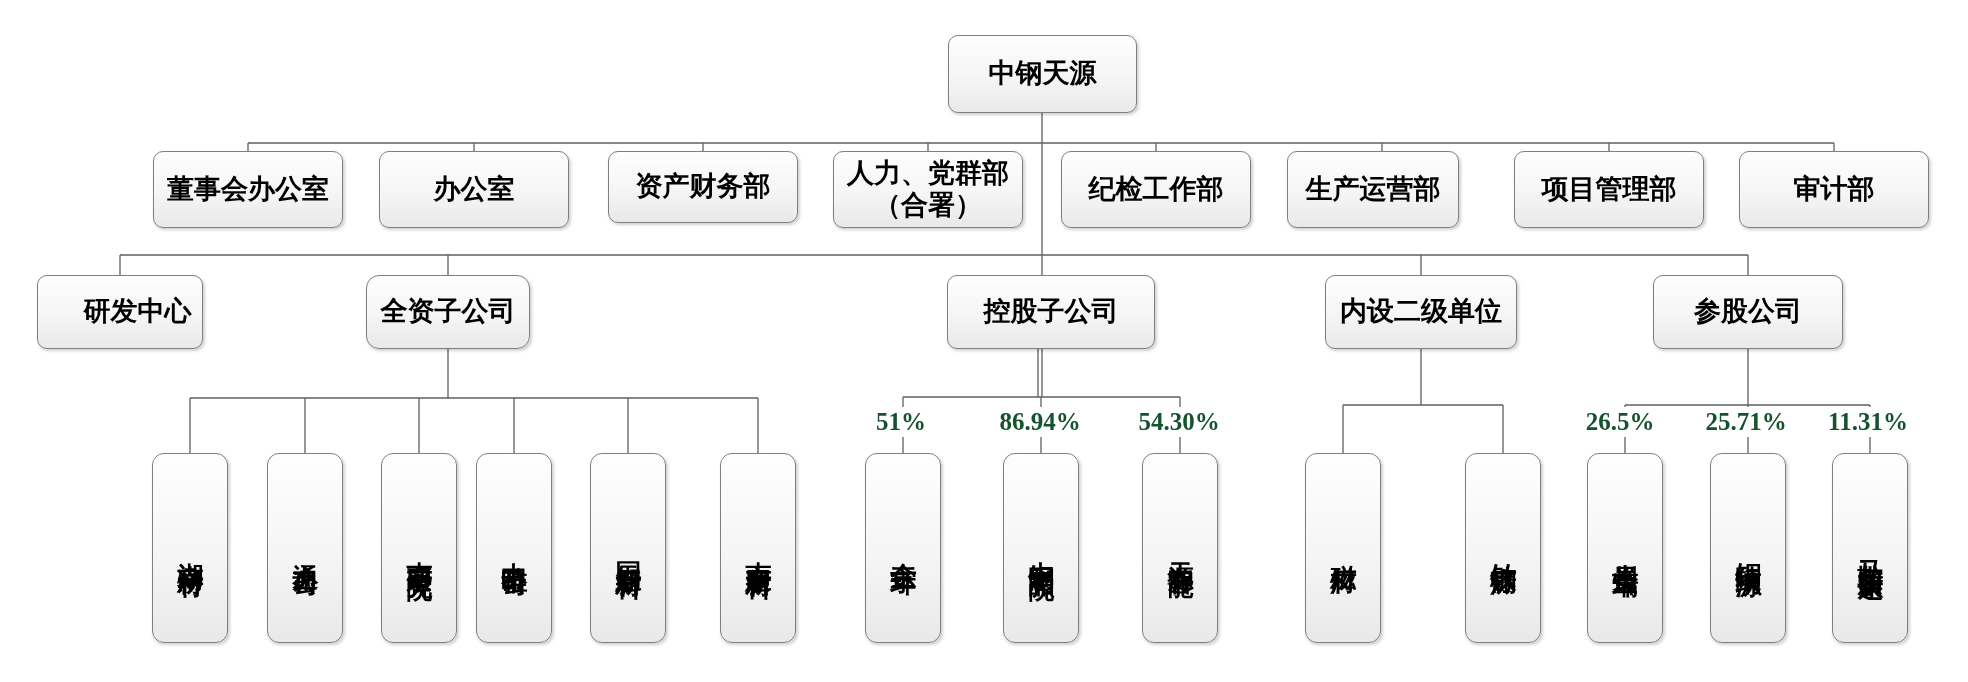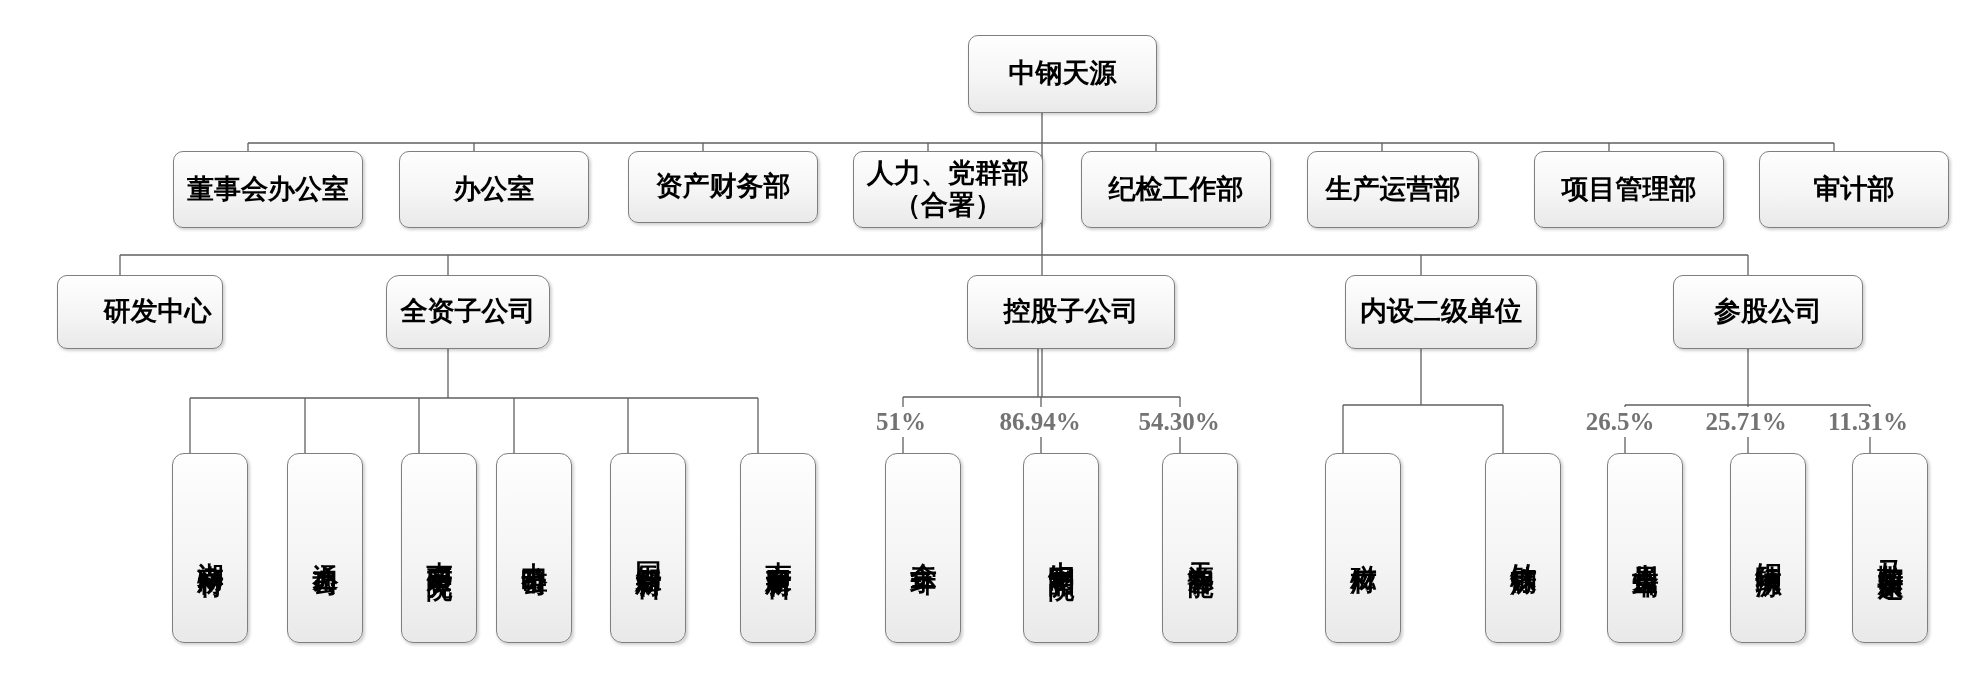--- a/index.html
+++ b/index.html
@@ -10,32 +10,32 @@
     font-family:"Liberation Serif","DejaVu Serif",serif;
     overflow:hidden;
   }
   #connectors{position:absolute;left:0;top:0;z-index:0;}
   .box{
     position:absolute;box-sizing:border-box;z-index:1;
     border:1.5px solid #7f7f7f;border-radius:10px;
     background:linear-gradient(180deg,#fefefe 0%,#f5f5f5 55%,#e9e9e9 100%);
     box-shadow:1.5px 2px 3px rgba(0,0,0,0.18);
     display:flex;align-items:center;justify-content:center;
-    text-align:center;font-weight:bold;color:#000;margin-left:20px;
+    text-align:center;font-weight:bold;color:#000;
   }
   .h{font-size:27px;line-height:1.15;white-space:pre-line;}
   .vbox{border-radius:12px;}
   .vbox .vtext{
     writing-mode:vertical-rl;text-orientation:upright;
     font-size:26px;letter-spacing:3px;line-height:1;
     font-weight:bold;color:#000;
   }
   .pct{
     position:absolute;z-index:2;transform:translateX(-50%);
-    font-size:25px;font-weight:bold;color:#737373;
+    font-size:25px;font-weight:bold;color:#14532d;
     background:#ffffff;padding:0 3px;line-height:30px;top:407px;
     white-space:nowrap;
   }
 </style>
 </head>
 <body>
 
 <div id="canvas">
 
   <svg id="connectors" width="1968" height="682" viewBox="0 0 1968 682" fill="none">

